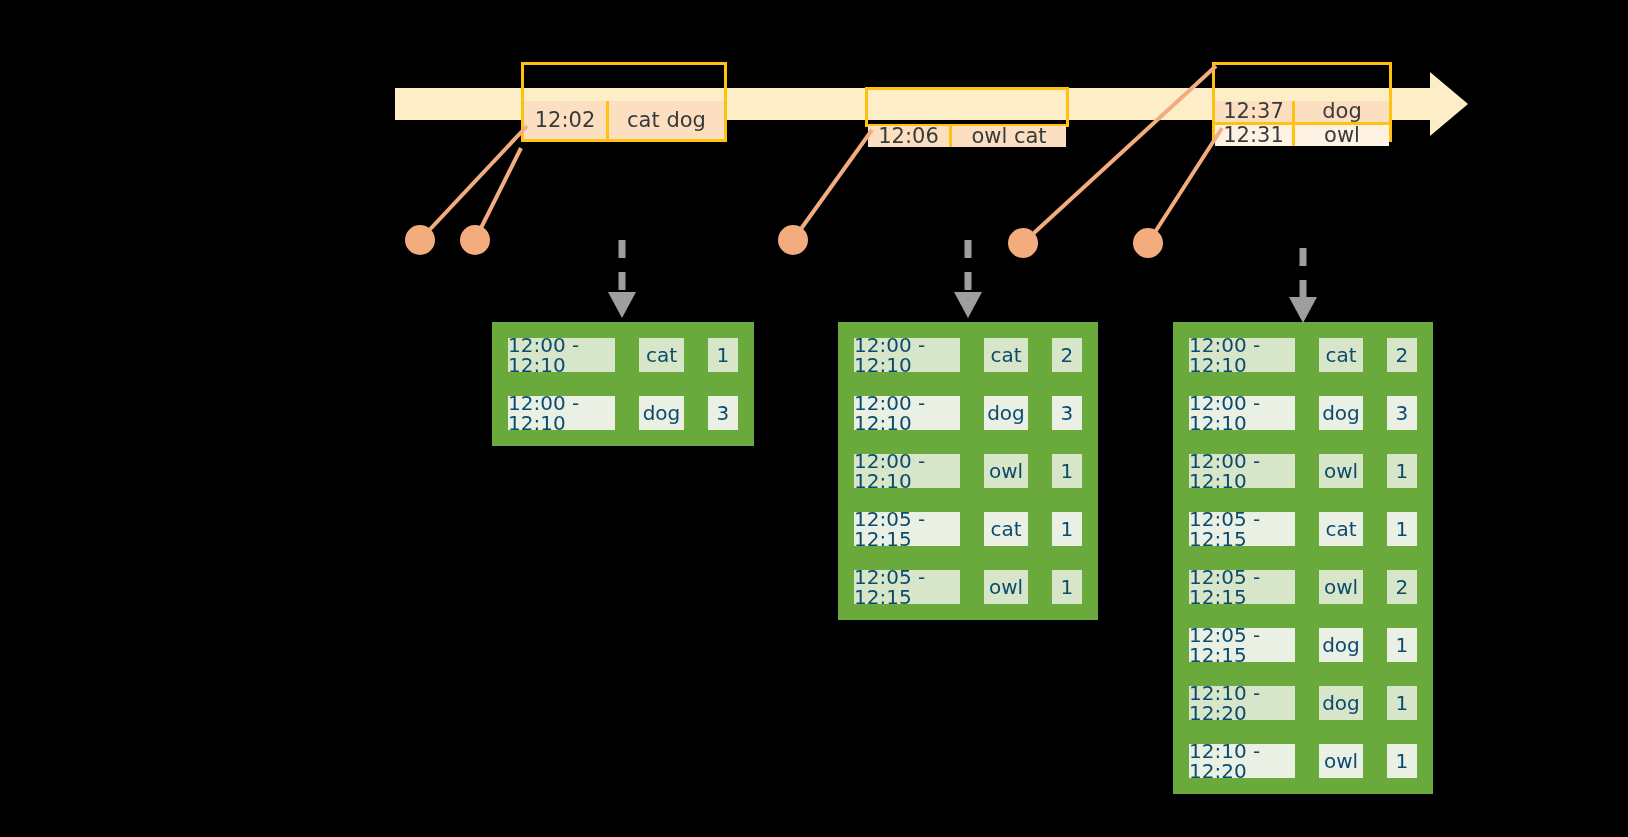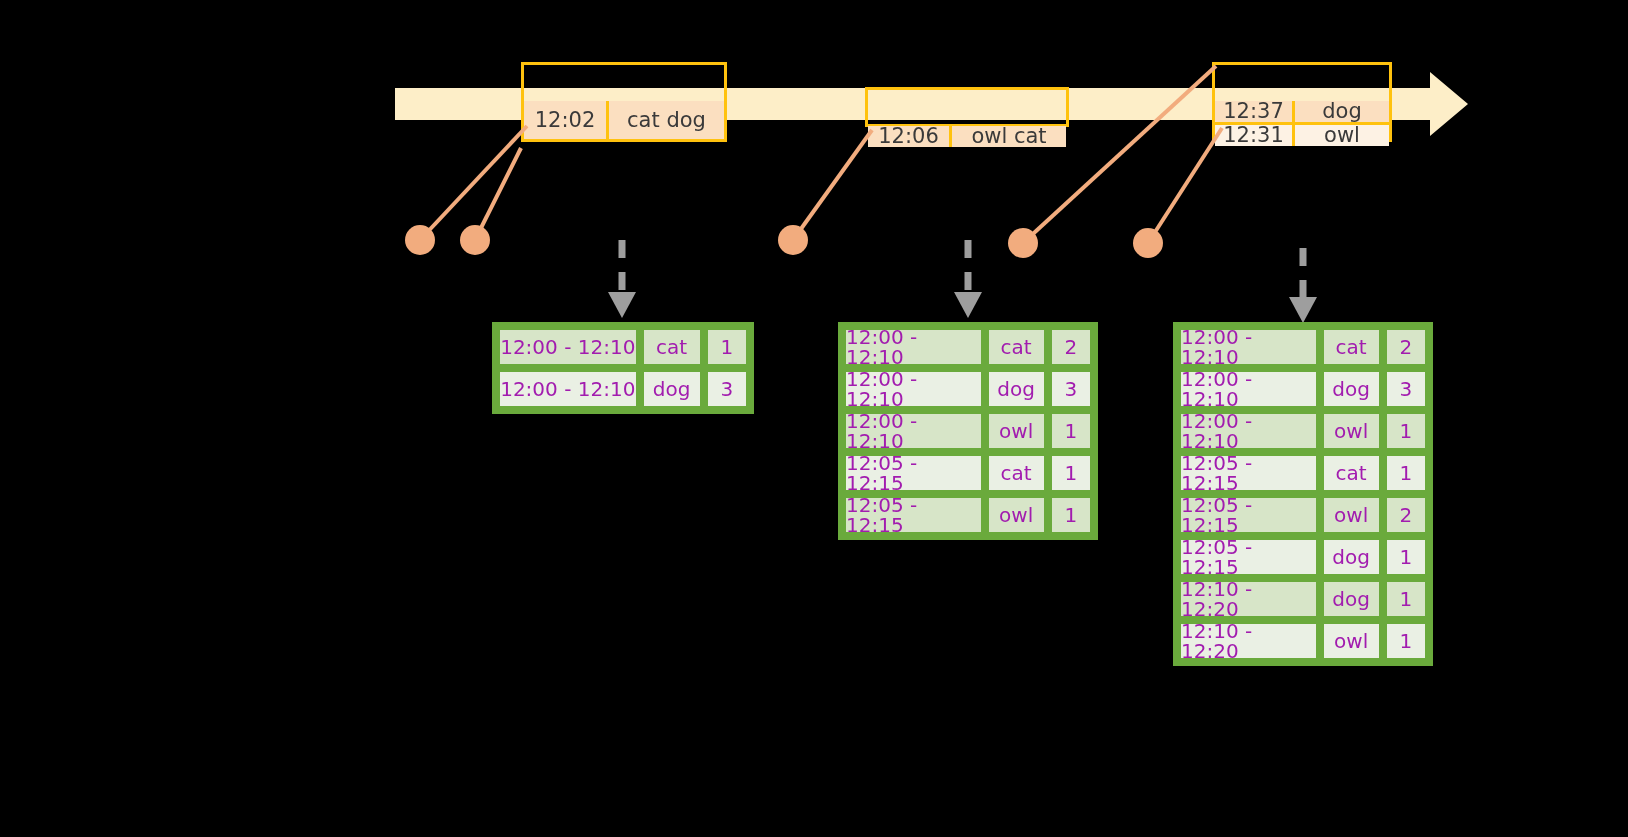--- a/index.html
+++ b/index.html
@@ -22,21 +22,21 @@
         box-sizing:border-box;flex:1;}
   .erow.shade .c-time,.erow.shade .c-val{background:#fbdfc0;margin-top:36px;}
   .erow.light .c-time,.erow.light .c-val{background:#fdf2e4;}
   .ebox .txt{color:#3a3a3a;font-size:21px;line-height:1;}
 
   
   .gtable{position:absolute;border:4px solid #6aaa3c;box-sizing:border-box;
           display:flex;flex-direction:column;background:#6aaa3c;}
   .grow{display:flex;box-sizing:border-box;}
   .gcell{display:flex;align-items:center;justify-content:center;box-sizing:border-box;
-         color:#a21caf;font-size:20px;line-height:1;margin:4px;}
+         color:#0c4a6e;font-size:20px;line-height:1;margin:12px;}
   .grow.a .gcell{background:#d7e5c8;}
   .grow.b .gcell{background:#eaf0e4;}
 
   
   .conn{position:absolute;left:0;top:0;width:1628px;height:837px;pointer-events:none;}
 
   .dot{position:absolute;width:30px;height:30px;border-radius:50%;background:#f2ac7e;}
 </style>
 </head>
 <body>

